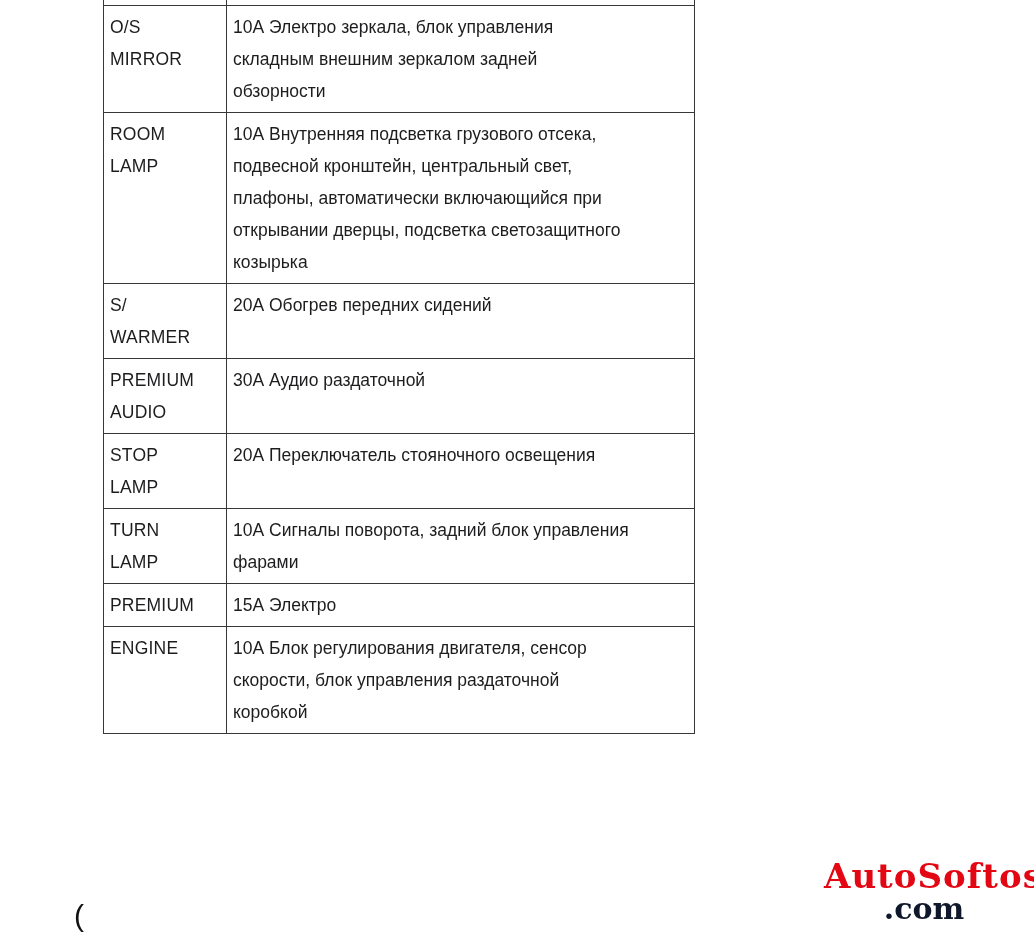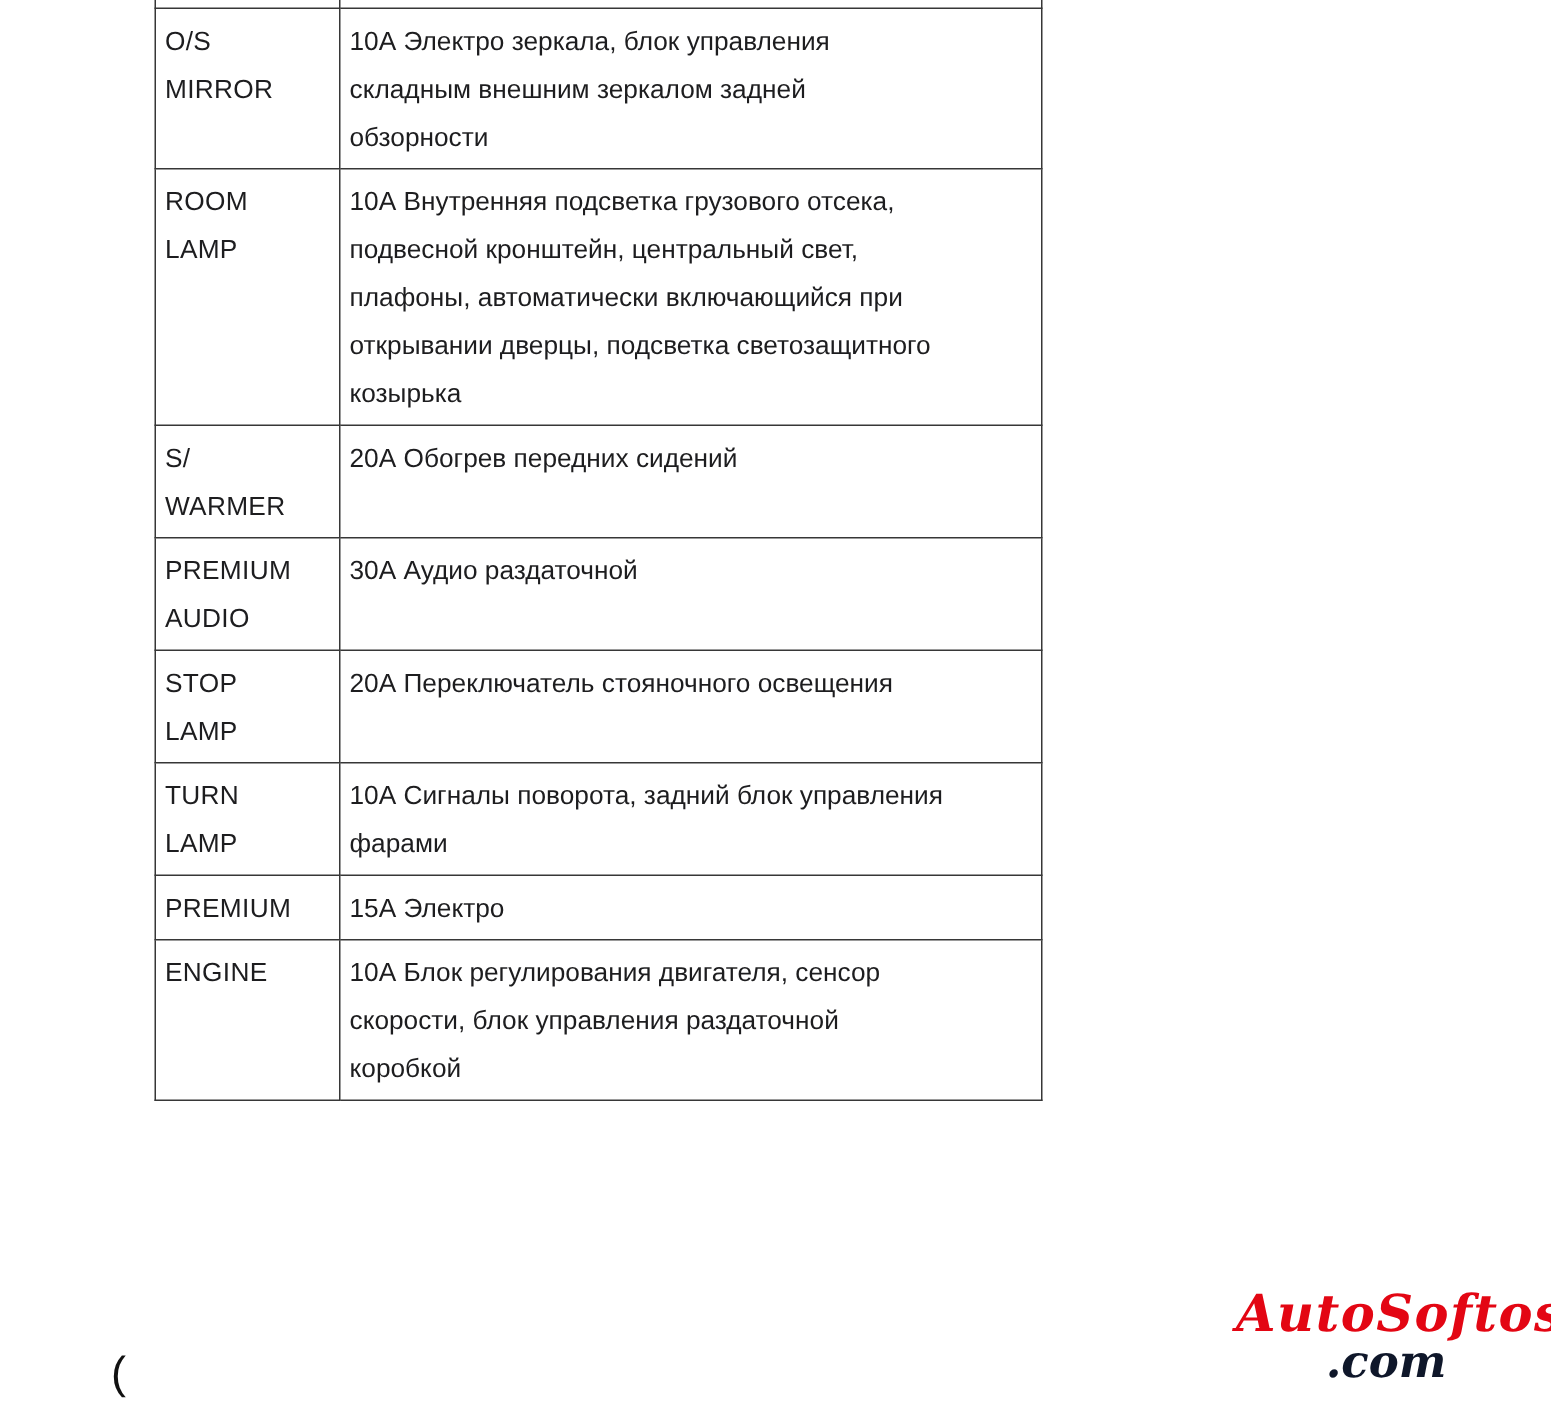--- a/index.html
+++ b/index.html
@@ -54,21 +54,20 @@
     font-family: "Liberation Sans", sans-serif;
   }
   .watermark {
     position: absolute;
     left: 824px;
     top: 856px;
     width: 200px;
     text-align: center;
     font-family: "DejaVu Serif", serif;
     font-weight: bold;
-    font-style: italic;
     user-select: none;
   }
   .watermark-line1 {
     font-size: 34px;
     line-height: 40px;
     color: #e30613;
     letter-spacing: 1px;
   }
   .watermark-line2 {
     font-size: 30px;

